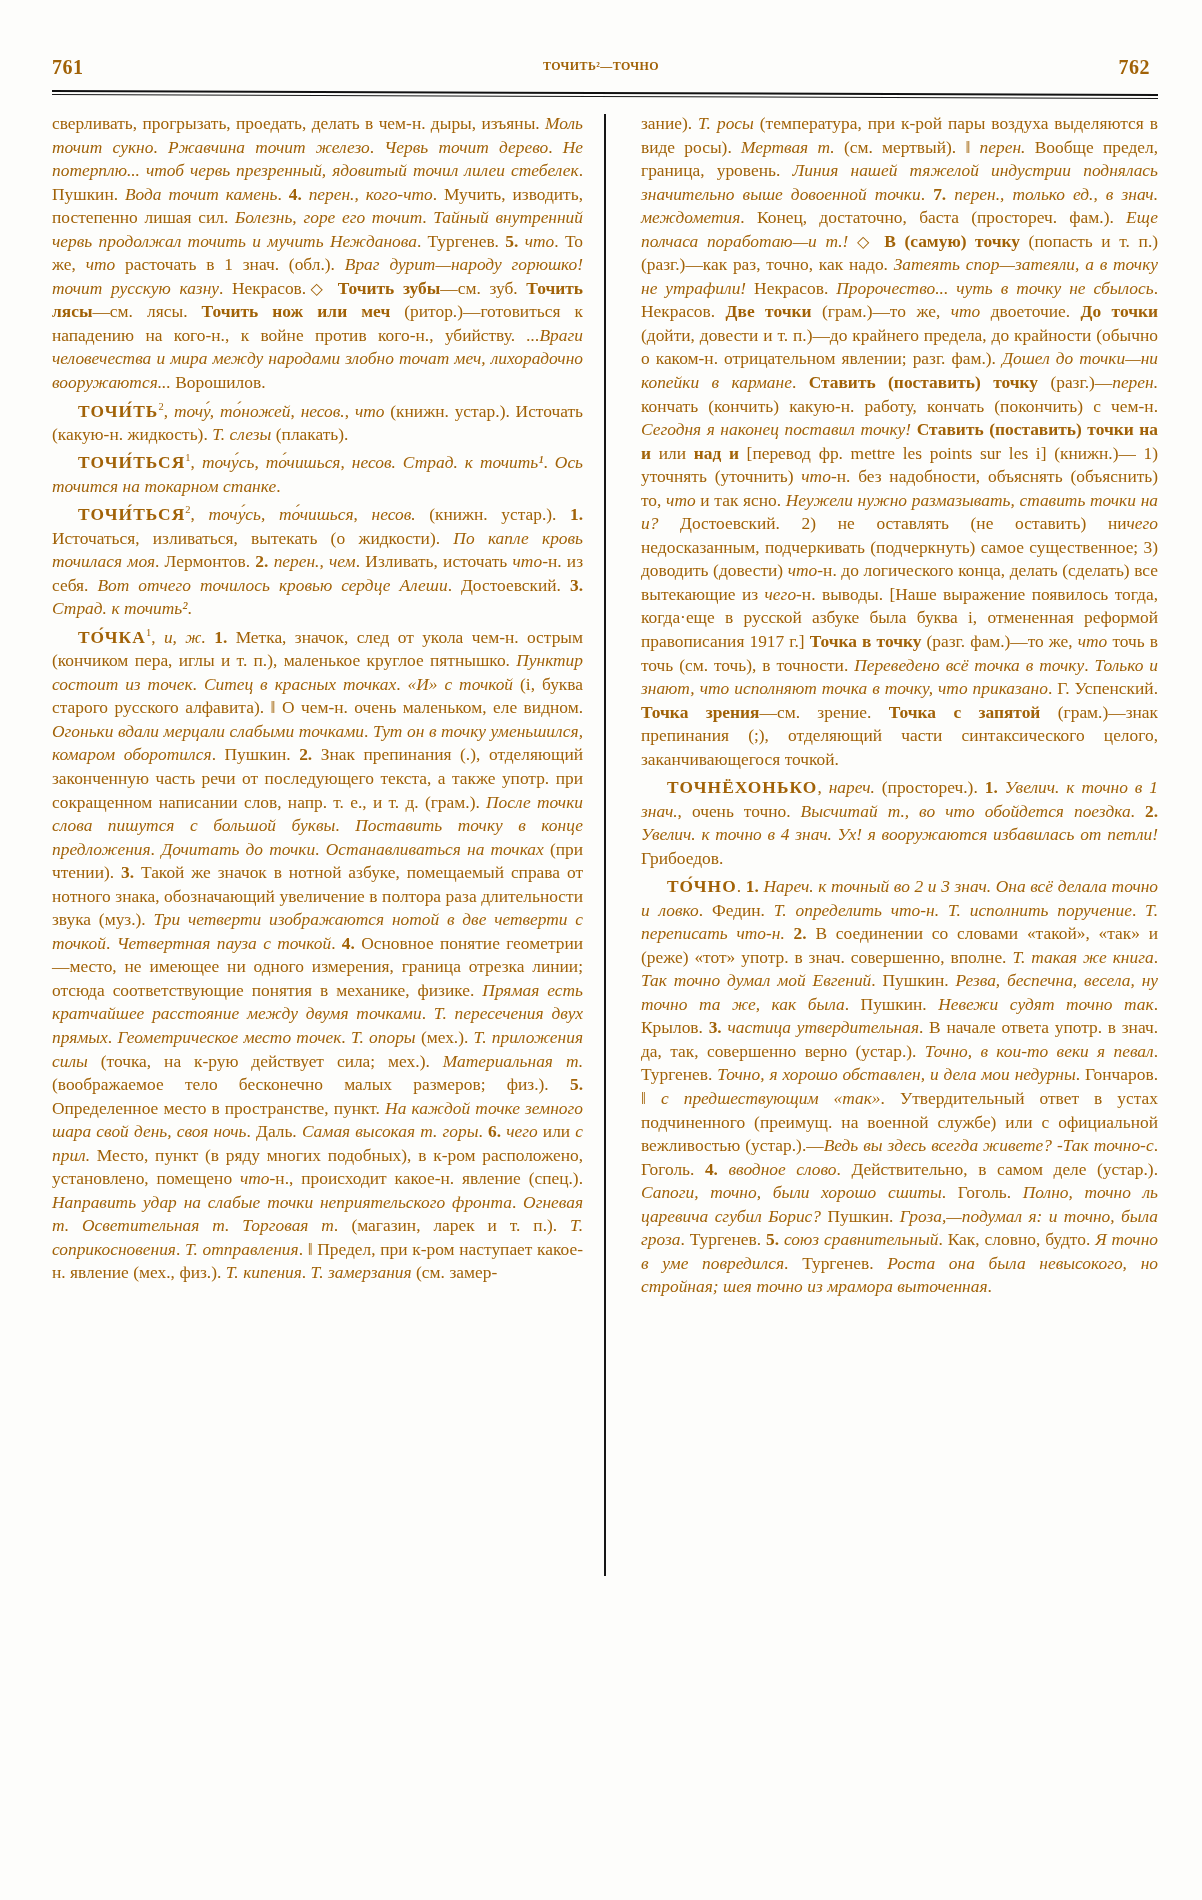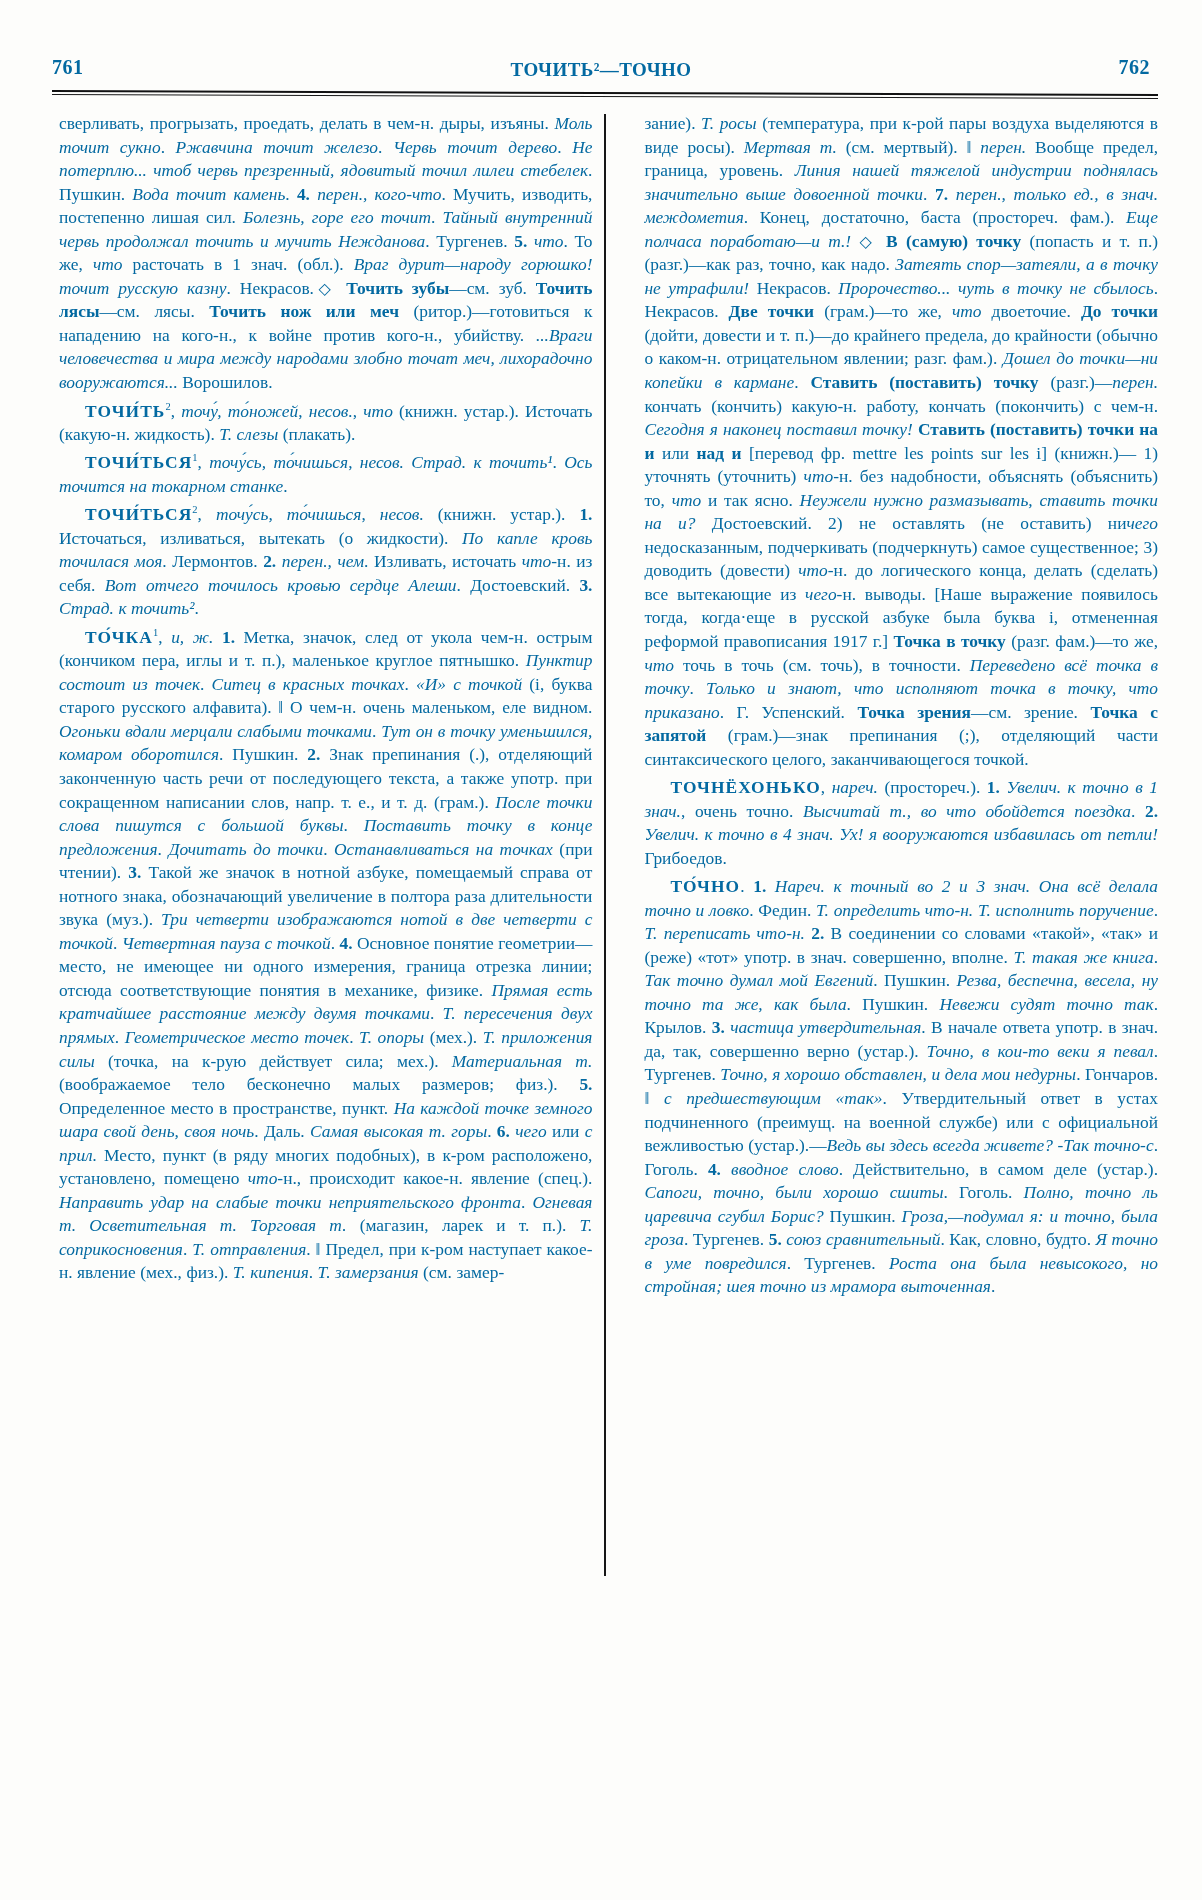--- a/index.html
+++ b/index.html
@@ -7,21 +7,21 @@
     padding: 0;
     background: #ffffff;
   }
   .page {
     position: relative;
     width: 1202px;
     height: 1900px;
     background: #fdfdfb;
     box-sizing: border-box;
     font-family: "Liberation Serif", "DejaVu Serif", serif;
-    color: #0369a1;
+    color: #a16207;
     overflow: hidden;
   }
 
   
   .header {
     position: absolute;
     left: 52px;
     right: 52px;
     top: 56px;
     height: 30px;
@@ -34,21 +34,21 @@
     letter-spacing: 0.5px;
   }
   .folio-left  { left: 0; }
   .folio-right { right: 0; text-align: center; }
   .running-head {
     position: absolute;
     left: 0; right: 0;
     top: 3px;
     text-align: center;
     font-weight: bold;
-    font-size: 19px;
+    font-size: 12px;
     letter-spacing: 0.4px;
   }
 
   .rule-wrap {
     position: absolute;
     left: 52px;
     right: 44px;
     top: 92px;
     height: 6px;
     transform: rotate(0.22deg);
@@ -68,21 +68,21 @@
     left: 52px;
     right: 44px;
     top: 112px;
     bottom: 34px;
     display: flex;
   }
   .col {
     width: 50%;
     box-sizing: border-box;
   }
-  .col-left  { padding-right: 16px; margin-left: 7px; }
+  .col-left  { padding-right: 22px; }
   .col-right { padding-left: 36px; }
 
   .divider {
     position: absolute;
     left: 50%;
     top: 2px;
     bottom: 290px;
     width: 2px;
     background: #161616;
     transform: translateX(-1px);

